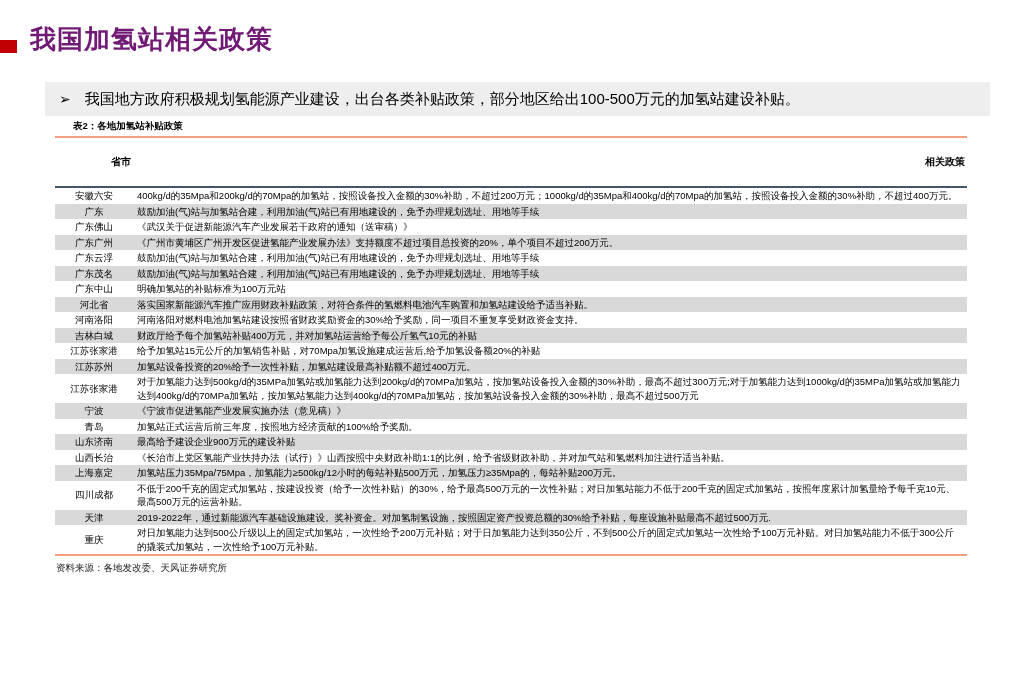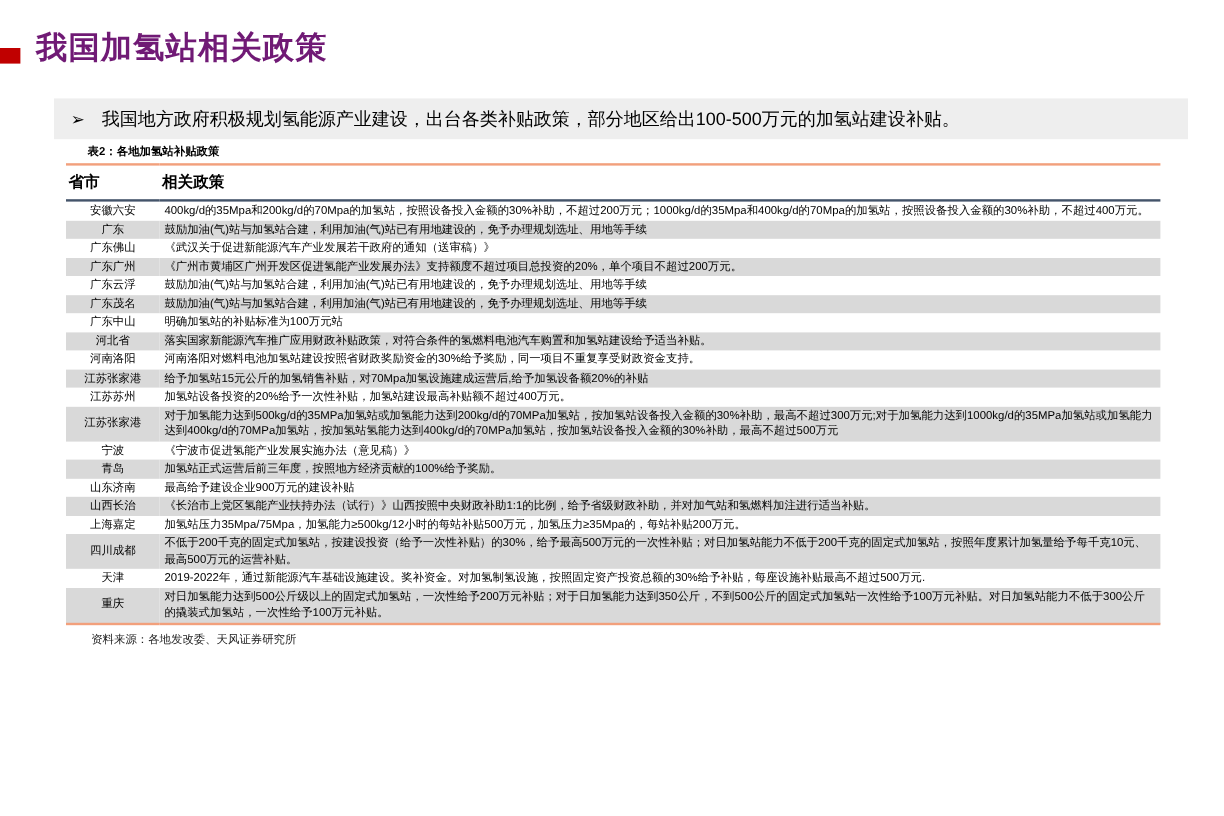--- a/index.html
+++ b/index.html
@@ -40,36 +40,36 @@
     margin:0 0 3px 18px;
   }
   table.policy{
     width:100%;
     border-collapse:collapse;
     border-top:2px solid #f2a07c;
     border-bottom:2px solid #f2a07c;
     table-layout:fixed;
   }
   table.policy th{
-    font-size:13px;font-weight:bold;text-align:left;
-    padding:8px 2px;
+    font-size:10px;font-weight:bold;text-align:right;
+    padding:18px 2px;
     border-bottom:2px solid #44546a;
     line-height:12px;
   }
   table.policy td{
     font-size:9.5px;line-height:13.5px;
     padding:1px 4px;
     vertical-align:middle;
   }
   table.policy col.c-prov{width:78px;}
   td.prov{text-align:center;}
   td.pol{text-align:left;word-break:break-all;}
   table.policy tbody tr:nth-child(even){background:#d9d9d9;}
   .source-line{
-    font-size:9.5px;color:#1a1a1a;margin:6px 0 0 21px;
+    font-size:9.5px;color:#1a1a1a;margin:6px 0 0 1px;
   }
 </style>
 </head>
 <body>
 
 <div class="page">
 
   <div class="accent-dash"></div>
 
   <div class="page-title">我国加氢站相关政策</div>
@@ -123,20 +123,24 @@
   </tr>
           <tr>
     <td class="prov">河北省</td>
     <td class="pol">落实国家新能源汽车推广应用财政补贴政策，对符合条件的氢燃料电池汽车购置和加氢站建设给予适当补贴。</td>
   </tr>
           <tr>
     <td class="prov">河南洛阳</td>
     <td class="pol">河南洛阳对燃料电池加氢站建设按照省财政奖励资金的30%给予奖励，同一项目不重复享受财政资金支持。</td>
   </tr>
           <tr>
+    <td class="prov">吉林白城</td>
+    <td class="pol">财政厅给予每个加氢站补贴400万元，并对加氢站运营给予每公斤氢气10元的补贴</td>
+  </tr>
+          <tr>
     <td class="prov">江苏张家港</td>
     <td class="pol">给予加氢站15元公斤的加氢销售补贴，对70Mpa加氢设施建成运营后,给予加氢设备额20%的补贴</td>
   </tr>
           <tr>
     <td class="prov">江苏苏州</td>
     <td class="pol">加氢站设备投资的20%给予一次性补贴，加氢站建设最高补贴额不超过400万元。</td>
   </tr>
           <tr>
     <td class="prov">江苏张家港</td>
     <td class="pol">对于加氢能力达到500kg/d的35MPa加氢站或加氢能力达到200kg/d的70MPa加氢站，按加氢站设备投入金额的30%补助，最高不超过300万元;对于加氢能力达到1000kg/d的35MPa加氢站或加氢能力达到400kg/d的70MPa加氢站，按加氢站氢能力达到400kg/d的70MPa加氢站，按加氢站设备投入金额的30%补助，最高不超过500万元</td>

